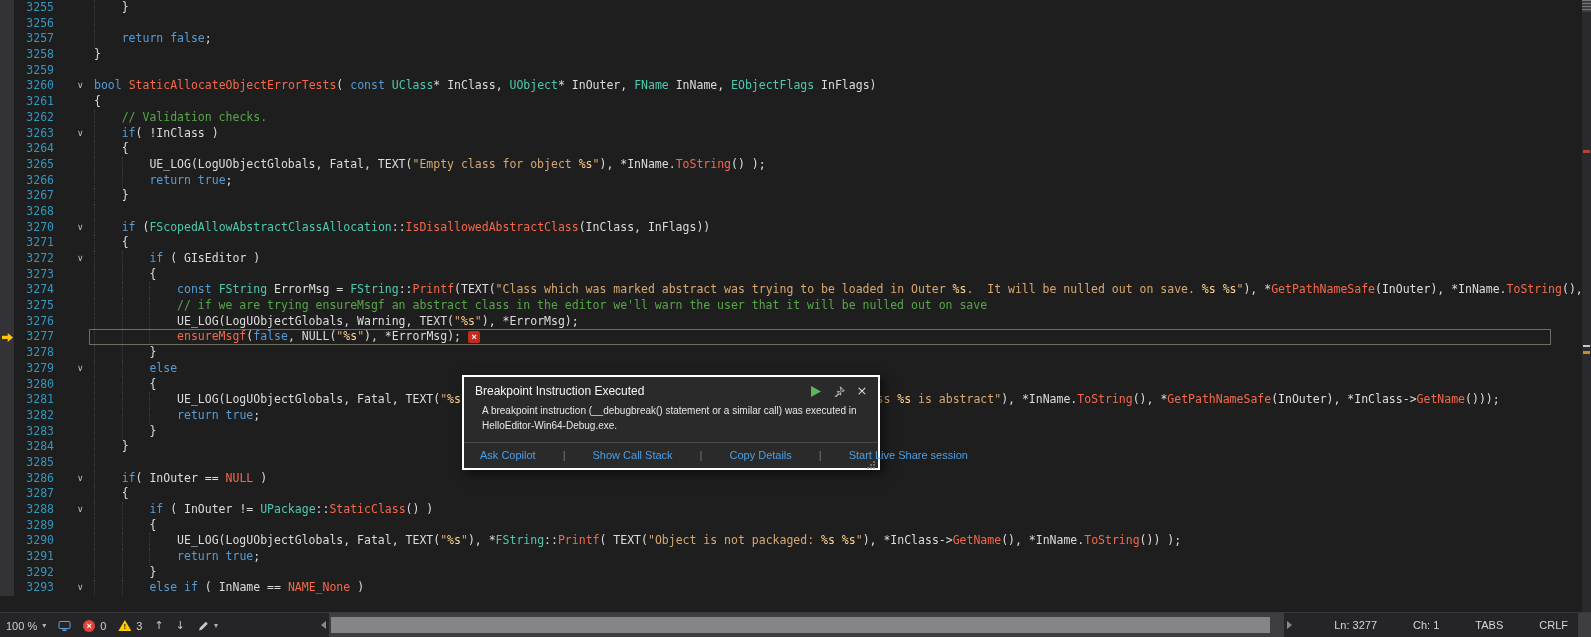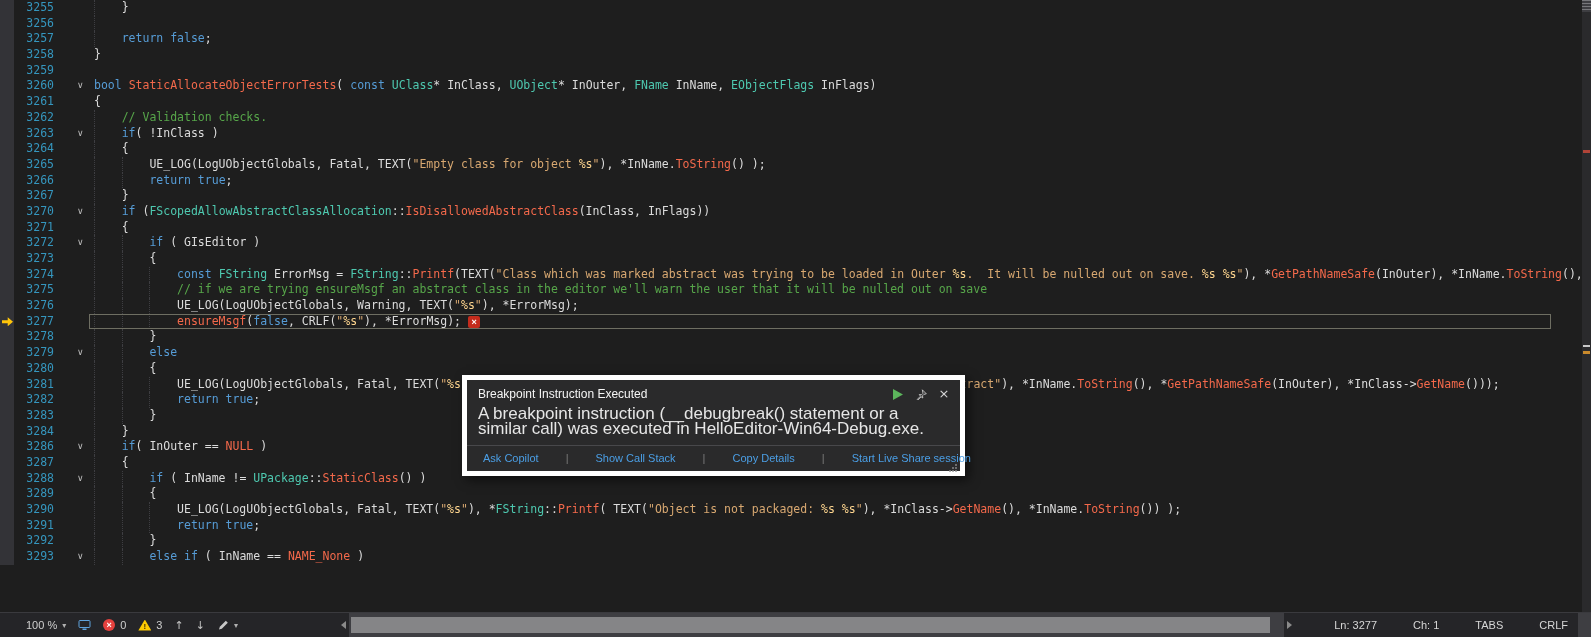--- a/index.html
+++ b/index.html
@@ -40,41 +40,41 @@
   
   .vscroll{position:absolute;right:0;top:0;bottom:0;width:9px;background:#2A2A2C;z-index:5;}
   .mark{position:absolute;left:1px;right:1px;}
   .mark-error{top:150px;height:3px;background:#B04438;}
   .mark-caret{top:345px;height:2px;background:#C8C8C8;}
   .mark-exec{top:351px;height:3px;background:#C98A2C;}
   .split-grip{position:absolute;right:0;top:0;width:9px;height:12px;z-index:6;background:#3E3E42;
         background-image:repeating-linear-gradient(180deg,#77777B 0 1px,transparent 1px 3px);}
 
   
-  .popup{position:absolute;left:462px;top:375px;width:503px;box-sizing:border-box;z-index:10;
-        background:#2A2A2B;border:5px solid #ffffff;box-shadow:4px 4px 10px rgba(0,0,0,.55);
+  .popup{position:absolute;left:462px;top:375px;width:418px;box-sizing:border-box;z-index:10;
+        background:#2A2A2B;border:2px solid #ffffff;box-shadow:4px 4px 10px rgba(0,0,0,.55);
         color:#EDEDED;}
   .popup-head{display:flex;align-items:center;gap:9px;padding:7px 9px 1px 11px;}
   .popup-title{flex:1;font-size:12px;color:#F5F5F5;}
   .pop-ic{flex:none;display:inline-flex;align-items:center;justify-content:center;
         width:14px;height:14px;cursor:pointer;}
   .icon-close{color:#D8D8D8;font-size:13px;line-height:14px;font-family:"DejaVu Sans",sans-serif;}
-  .popup-body{padding:4px 11px 9px;font-size:17px;line-height:15px;color:#E6E6E6;}
+  .popup-body{padding:4px 18px 9px;font-size:10px;line-height:15px;color:#E6E6E6;}
   .popup-foot{border-top:1px solid #48484B;padding:6px 10px 7px;display:flex;align-items:center;
         gap:6px;font-size:11px;white-space:nowrap;}
   .links{display:inline-flex;align-items:flex-end;gap:20px;}
   .plink{color:var(--link);cursor:pointer;}
   .lsep{color:#7A7A7A;margin:0 7px;}
   .grip{position:absolute;right:2px;bottom:2px;width:10px;height:10px;}
 
   
   .statusbar{position:absolute;left:0;right:0;bottom:0;height:25px;background:#252528;
         border-top:1px solid #3A3A3E;box-sizing:border-box;display:flex;align-items:center;
         font-size:11px;color:#CFCFCF;}
-  .sb-left{width:312px;flex:none;display:flex;align-items:center;padding-left:26px;gap:12px;}
+  .sb-left{width:312px;flex:none;display:flex;align-items:flex-end;padding-left:6px;gap:12px;}
   .sb-zoom{display:inline-flex;align-items:center;gap:5px;cursor:pointer;}
   .caret{color:#B0B0B0;font-size:8px;font-family:"DejaVu Sans",sans-serif;}
   .sb-group{display:inline-flex;align-items:center;gap:5px;cursor:pointer;}
   .err-ic{display:inline-block;width:12px;height:12px;border-radius:50%;background:var(--error);
         color:#fff;font-size:9px;line-height:12px;text-align:center;font-weight:bold;}
   .warn-ic{display:inline-block;width:13px;height:11px;background:var(--warning);
         clip-path:polygon(50% 0,100% 100%,0 100%);color:#402F00;font-size:8px;line-height:14px;
         text-align:center;font-weight:bold;}
   .sb-arrow{color:#C4C4C4;font-family:"DejaVu Sans",sans-serif;font-size:11px;cursor:pointer;}
   .sb-scroll{flex:1;align-self:stretch;display:flex;align-items:center;gap:3px;padding:0 3px;}
@@ -180,20 +180,27 @@
         </div>
         <div class="line">
           <div class="glyph"></div>
           <div class="lnum">3267</div>
           <div class="lgap"></div>
           <div class="fold"></div>
           <div class="code"><span class="ind"></span><span class="tok-p">}</span></div>
         </div>
         <div class="line">
           <div class="glyph"></div>
+          <div class="lnum">3268</div>
+          <div class="lgap"></div>
+          <div class="fold"></div>
+          <div class="code"><span class="ind"></span></div>
+        </div>
+        <div class="line">
+          <div class="glyph"></div>
           <div class="lnum">3270</div>
           <div class="lgap"></div>
           <div class="fold">∨</div>
           <div class="code"><span class="ind"></span><span class="tok-k">if</span><span class="tok-p"> (</span><span class="tok-t">FScopedAllowAbstractClassAllocation</span><span class="tok-p">::</span><span class="tok-f">IsDisallowedAbstractClass</span><span class="tok-p">(InClass, InFlags))</span></div>
         </div>
         <div class="line">
           <div class="glyph"></div>
           <div class="lnum">3271</div>
           <div class="lgap"></div>
           <div class="fold"></div>
@@ -234,21 +241,21 @@
           <div class="fold"></div>
           <div class="code"><span class="ind"></span><span class="ind"></span><span class="ind"></span><span class="tok-p">UE_LOG(LogUObjectGlobals, Warning, TEXT(</span><span class="tok-s">"</span><span class="tok-m">%s</span><span class="tok-s">"</span><span class="tok-p">), *ErrorMsg);</span></div>
         </div>
         <div class="line current">
           <div class="glyph">
             <span class="exec-arrow"></span>
           </div>
           <div class="lnum">3277</div>
           <div class="lgap"></div>
           <div class="fold"></div>
-          <div class="code"><span class="ind"></span><span class="ind"></span><span class="ind"></span><span class="tok-f">ensureMsgf</span><span class="tok-p">(</span><span class="tok-k">false</span><span class="tok-p">, CRLF(</span><span class="tok-s">"</span><span class="tok-m">%s</span><span class="tok-s">"</span><span class="tok-p">), *ErrorMsg);</span><span class="errbadge">×</span></div>
+          <div class="code"><span class="ind"></span><span class="ind"></span><span class="ind"></span><span class="tok-f">ensureMsgf</span><span class="tok-p">(</span><span class="tok-k">false</span><span class="tok-p">, NULL(</span><span class="tok-s">"</span><span class="tok-m">%s</span><span class="tok-s">"</span><span class="tok-p">), *ErrorMsg);</span><span class="errbadge">×</span></div>
         </div>
         <div class="line">
           <div class="glyph"></div>
           <div class="lnum">3278</div>
           <div class="lgap"></div>
           <div class="fold"></div>
           <div class="code"><span class="ind"></span><span class="ind"></span><span class="tok-p">}</span></div>
         </div>
         <div class="line">
           <div class="glyph"></div>
@@ -287,38 +294,45 @@
         </div>
         <div class="line">
           <div class="glyph"></div>
           <div class="lnum">3284</div>
           <div class="lgap"></div>
           <div class="fold"></div>
           <div class="code"><span class="ind"></span><span class="tok-p">}</span></div>
         </div>
         <div class="line">
           <div class="glyph"></div>
+          <div class="lnum">3285</div>
+          <div class="lgap"></div>
+          <div class="fold"></div>
+          <div class="code"><span class="ind"></span></div>
+        </div>
+        <div class="line">
+          <div class="glyph"></div>
           <div class="lnum">3286</div>
           <div class="lgap"></div>
           <div class="fold">∨</div>
           <div class="code"><span class="ind"></span><span class="tok-k">if</span><span class="tok-p">( InOuter == </span><span class="tok-f">NULL</span><span class="tok-p"> )</span></div>
         </div>
         <div class="line">
           <div class="glyph"></div>
           <div class="lnum">3287</div>
           <div class="lgap"></div>
           <div class="fold"></div>
           <div class="code"><span class="ind"></span><span class="tok-p">{</span></div>
         </div>
         <div class="line">
           <div class="glyph"></div>
           <div class="lnum">3288</div>
           <div class="lgap"></div>
           <div class="fold">∨</div>
-          <div class="code"><span class="ind"></span><span class="ind"></span><span class="tok-k">if</span><span class="tok-p"> ( InName != </span><span class="tok-t">UPackage</span><span class="tok-p">::</span><span class="tok-f">StaticClass</span><span class="tok-p">() )</span></div>
+          <div class="code"><span class="ind"></span><span class="ind"></span><span class="tok-k">if</span><span class="tok-p"> ( InOuter != </span><span class="tok-t">UPackage</span><span class="tok-p">::</span><span class="tok-f">StaticClass</span><span class="tok-p">() )</span></div>
         </div>
         <div class="line">
           <div class="glyph"></div>
           <div class="lnum">3289</div>
           <div class="lgap"></div>
           <div class="fold"></div>
           <div class="code"><span class="ind"></span><span class="ind"></span><span class="tok-p">{</span></div>
         </div>
         <div class="line">
           <div class="glyph"></div>

